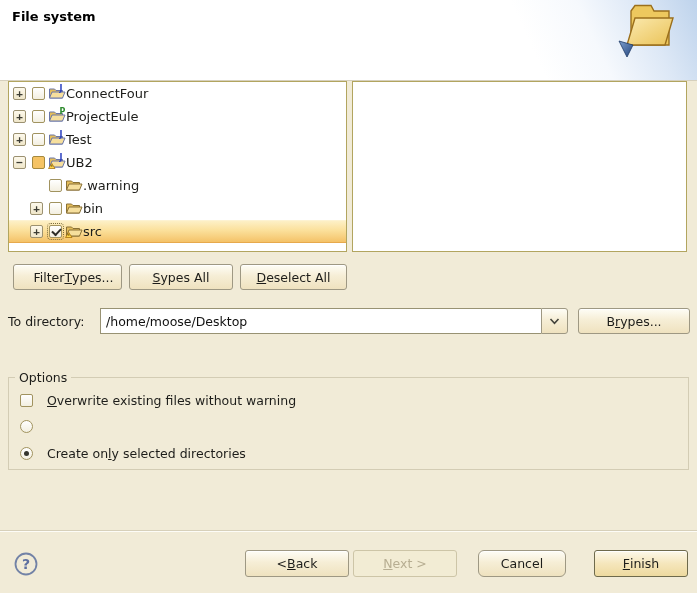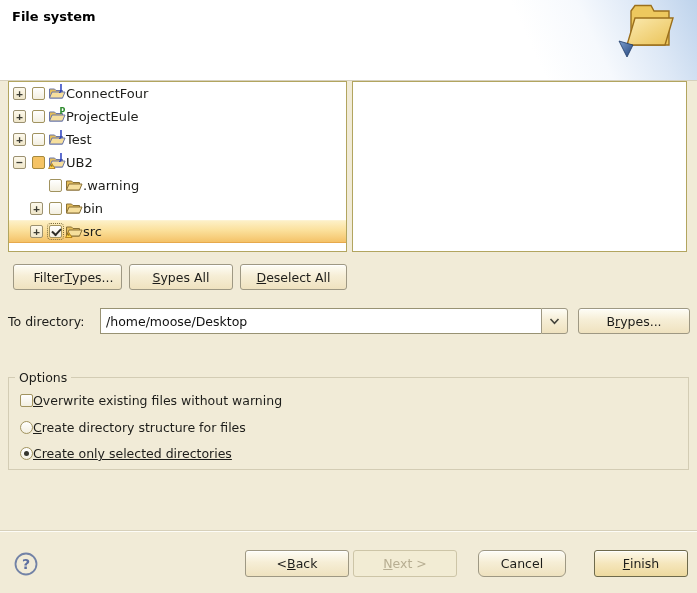--- a/index.html
+++ b/index.html
@@ -91,21 +91,21 @@
   .options-legend {
     position:absolute; left:6px; top:-8px; padding:0 4px;
     background:#f1ebd7; font-size:12.5px; color:#1d1d1a;
   }
   .opt-row { position:absolute; left:11px; display:flex; align-items:center; }
   .opt-cb.radio { border-radius:50%; }
   .opt-cb.radio.selected::after {
     content:""; position:absolute; left:3px; top:3px; width:5px; height:5px;
     border-radius:50%; background:#35352e;
   }
-  .opt-label { font-size:12.5px; white-space:nowrap; }
+  .opt-label { margin-left:14px; font-size:12.5px; white-space:nowrap; }
   .opt-label .mn { text-decoration:underline; }
   
   .separator { position:absolute; left:0; top:530px; width:697px; height:2px;
     border-top:1px solid #d7d0ba; border-bottom:1px solid #fdfcf7; }
   .help-btn { position:absolute; left:13px; top:551px; width:26px; height:26px;
     background:none; border:none; }
 </style>
 </head>
 <body>
 
@@ -255,23 +255,22 @@
 </button>
 
 <div class="options-group">
   <div class="options-legend">Options</div>
   <div class="opt-row" style="top:15px;">
     <span class="opt-cb"></span>
     <span class="opt-label"><span class="mn">O</span><span>verwrite existing files without warning</span></span>
   </div>
   <div class="opt-row" style="top:42px;">
     <span class="opt-cb radio"></span>
-    <span class="opt-label"><span class="mn">C</span><span>reate directory structure for files</span></span>
-  </div>
-  <div class="opt-row" style="top:68px;text-decoration:underline;">
+  </div>
+  <div class="opt-row" style="top:68px;">
     <span class="opt-cb radio selected"></span>
     <span class="opt-label"><span>Create on</span><span class="mn">l</span><span>y selected directories</span></span>
   </div>
 </div>
 
 <div class="separator"></div>
 
 <button class="help-btn">
   <svg width="26" height="26" viewBox="0 0 26 26">
     <circle cx="13" cy="13" r="10.5" fill="none" stroke="#7282a6" stroke-width="1.8"></circle>

